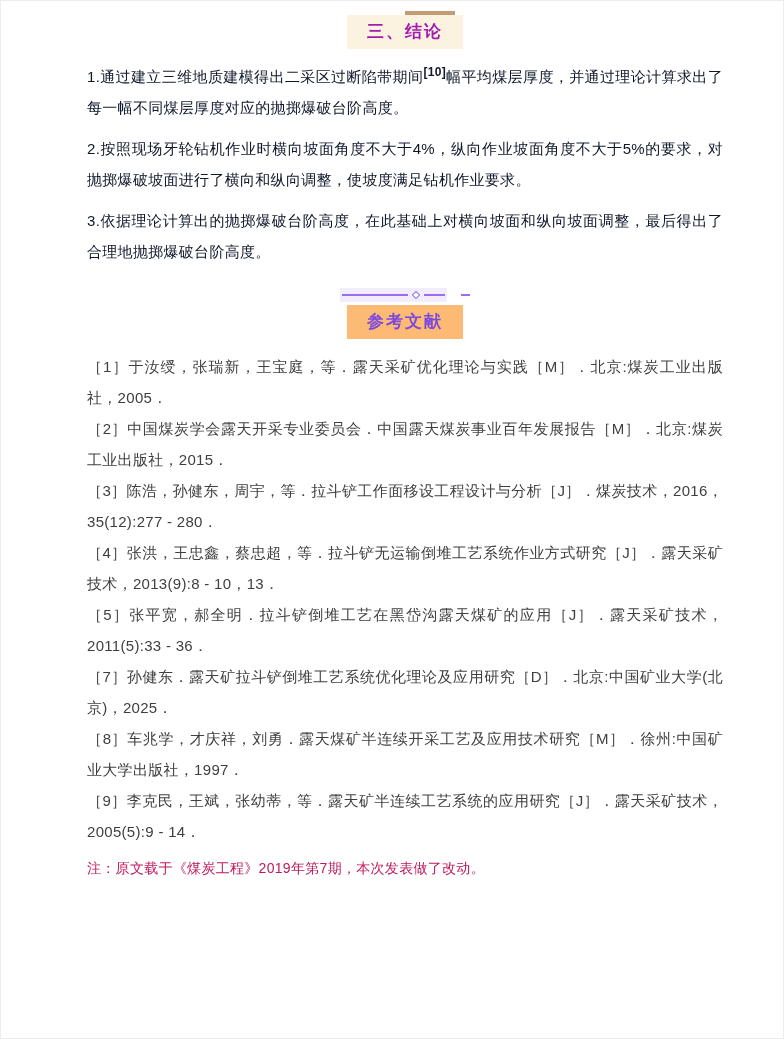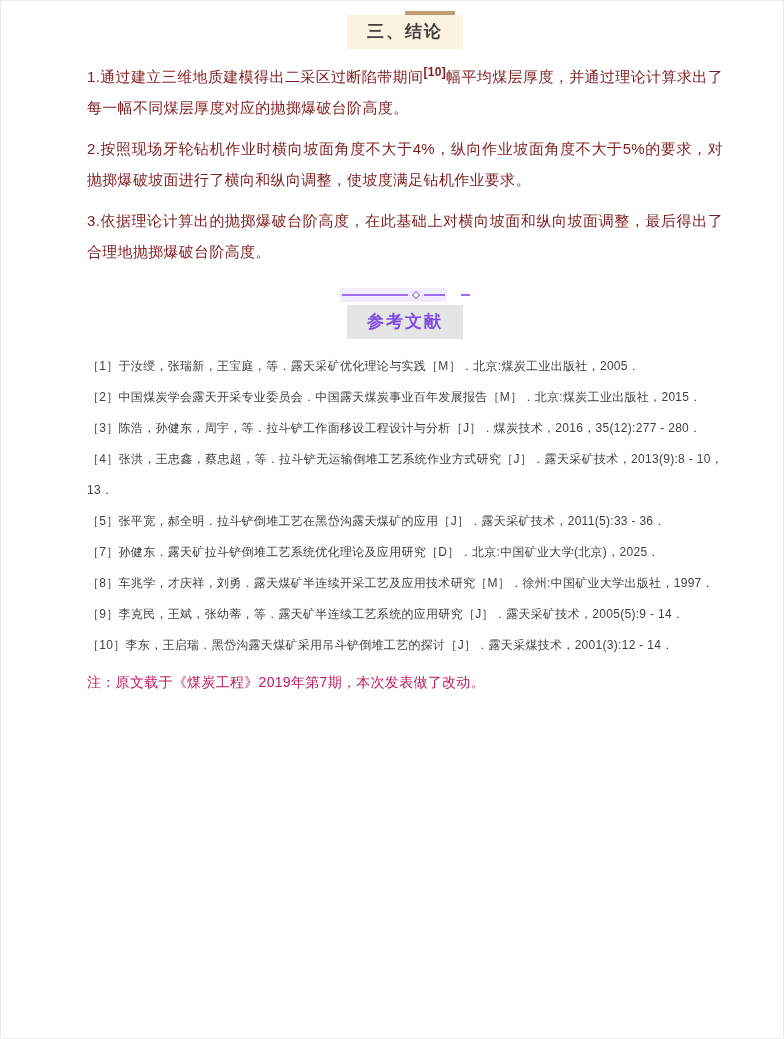--- a/index.html
+++ b/index.html
@@ -23,35 +23,35 @@
     width: -moz-fit-content;
     width: fit-content;
     padding: 8px 20px;
     font-size: 17px;
     font-weight: bold;
     letter-spacing: 2px;
     line-height: 18px;
   }
   .conclusion-header {
     background: #fcf2e0;
-    color: #404040;
+    color: #a21caf;
     margin-bottom: 12px;
   }
   .accent-bar {
     position: absolute;
     top: -4px;
     right: 8px;
     width: 50px;
     height: 4px;
     background: #c49c74;
   }
   .para {
     font-size: 15px;
     line-height: 31px;
-    color: #7f1d1d;
+    color: #0f172a;
     letter-spacing: 0.3px;
     text-align: justify;
     margin-bottom: 10px;
   }
   .para sup {
     font-weight: bold;
     font-size: 12px;
     line-height: 0;
     vertical-align: 6px;
   }
@@ -74,28 +74,28 @@
   .dash-short { width: 9px; margin-left: 14px; }
   .diamond {
     display: inline-block;
     width: 6px; height: 6px;
     border: 1.5px solid #9c6cf2;
     transform: rotate(45deg);
     margin-left: 5px;
     background: #ffffff;
   }
   .refs-header {
-    background: #e5e5e5;
+    background: #fdba74;
     color: #7b48e0;
     margin-top: 4px;
     margin-bottom: 12px;
     text-align: center;
   }
   .ref {
-    font-size: 12px;
+    font-size: 15px;
     line-height: 31px;
     color: #3f3f3f;
     letter-spacing: 0.3px;
     text-align: justify;
     margin-bottom: 0;
   }
   .notes { margin-top: 6px; }
   .note {
     font-size: 14px;
     line-height: 31px;
@@ -133,19 +133,18 @@
   </div>
 
   <p class="ref">［1］于汝绶，张瑞新，王宝庭，等．露天采矿优化理论与实践［M］．北京:煤炭工业出版社，2005．</p>
   <p class="ref">［2］中国煤炭学会露天开采专业委员会．中国露天煤炭事业百年发展报告［M］．北京:煤炭工业出版社，2015．</p>
   <p class="ref">［3］陈浩，孙健东，周宇，等．拉斗铲工作面移设工程设计与分析［J］．煤炭技术，2016，35(12):277 - 280．</p>
   <p class="ref">［4］张洪，王忠鑫，蔡忠超，等．拉斗铲无运输倒堆工艺系统作业方式研究［J］．露天采矿技术，2013(9):8 - 10，13．</p>
   <p class="ref">［5］张平宽，郝全明．拉斗铲倒堆工艺在黑岱沟露天煤矿的应用［J］．露天采矿技术，2011(5):33 - 36．</p>
   <p class="ref">［7］孙健东．露天矿拉斗铲倒堆工艺系统优化理论及应用研究［D］．北京:中国矿业大学(北京)，2025．</p>
   <p class="ref">［8］车兆学，才庆祥，刘勇．露天煤矿半连续开采工艺及应用技术研究［M］．徐州:中国矿业大学出版社，1997．</p>
   <p class="ref">［9］李克民，王斌，张幼蒂，等．露天矿半连续工艺系统的应用研究［J］．露天采矿技术，2005(5):9 - 14．</p>
-  <p class="ref">［10］李东，王启瑞．黑岱沟露天煤矿采用吊斗铲倒堆工艺的探讨［J］．露天采煤技术，2001(3):12 - 14．</p>
 
   <div class="notes">
     <p class="note">注：原文载于《煤炭工程》2019年第7期，本次发表做了改动。</p>
   </div>
 
 </div>
 
 </body></html>

